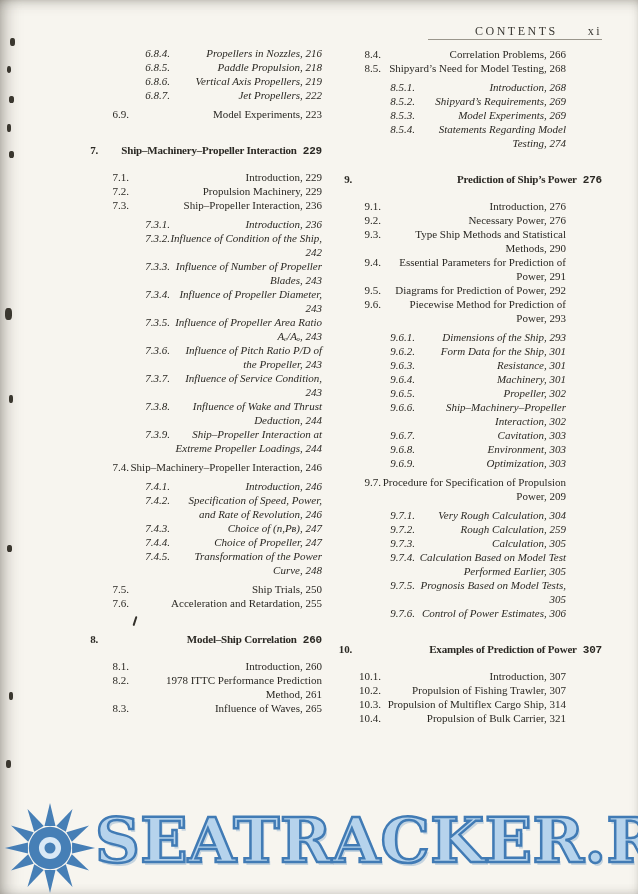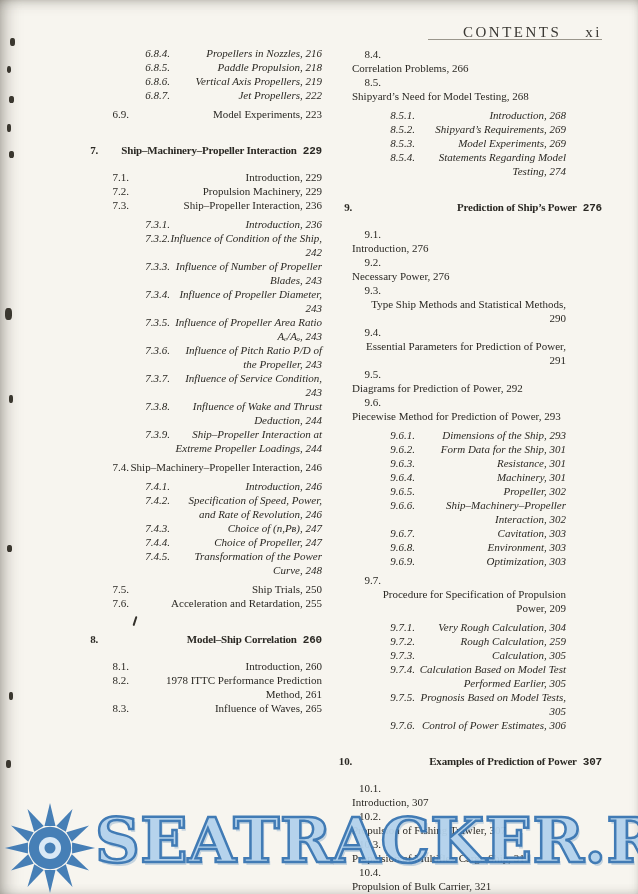--- a/index.html
+++ b/index.html
@@ -13,22 +13,22 @@
     color:#2b2924;
     box-shadow:
       inset 14px 0 20px -14px rgba(60,55,45,.6),
       inset -5px 0 12px -9px rgba(60,55,45,.35),
       inset 0 12px 16px -14px rgba(60,55,45,.45),
       inset 0 -8px 14px -12px rgba(60,55,45,.3);
   }
   
   .running-head{
     position:absolute;top:24px;right:36px;
-    display:flex;gap:24px;align-items:baseline;
-    font-size:15px;letter-spacing:2.5px;color:#3a3833;
+    display:flex;gap:30px;align-items:baseline;
+    font-size:12px;letter-spacing:2.5px;color:#3a3833;
   }
   .head-rule{
     position:absolute;top:39px;left:428px;width:174px;height:1px;
     background:#9a968c;
   }
   
   .toc-col{position:absolute;font-size:11px;line-height:14px;text-align:right;}
   .col-left{left:75px;top:46px;width:247px;}
   .col-right{left:330px;top:47px;width:272px;}
   .row{display:flex;align-items:baseline;}
@@ -37,21 +37,21 @@
   .row .page{margin-left:auto;padding-left:6px;flex:none;font-family:Liberation Mono, monospace;}
 
   .lv-chapter{font-weight:700;white-space:nowrap;letter-spacing:-0.2px;}
   .lv-chapter .num{width:20px;}
   .col-left  .lv-chapter{padding-left:3px;}
   .col-right .lv-chapter{padding-left:0;}
   .col-right .lv-chapter .num{width:22px;}
 
   .lv-section .num{width:29px;}
   .col-left  .lv-section{padding-left:25px;}
-  .col-right .lv-section{padding-left:22px;padding-right:36px;flex-direction:column;}
+  .col-right .lv-section{padding-left:22px;padding-right:36px;}
 
   .lv-subsection{font-style:italic;}
   .lv-subsection .num{width:42px;}
   .col-left  .lv-subsection{padding-left:53px;}
   .col-right .lv-subsection{padding-left:43px;padding-right:36px;}
 
   .gap-sm{height:5px;}
   .gap-md{height:12px;}
   .gap-lg{height:22px;}
 

